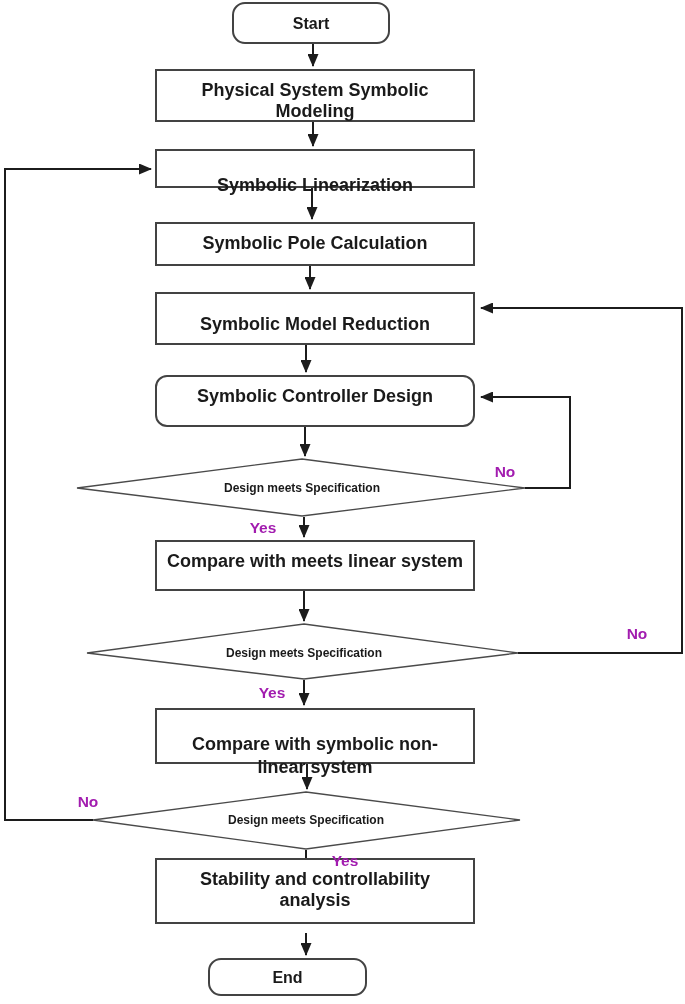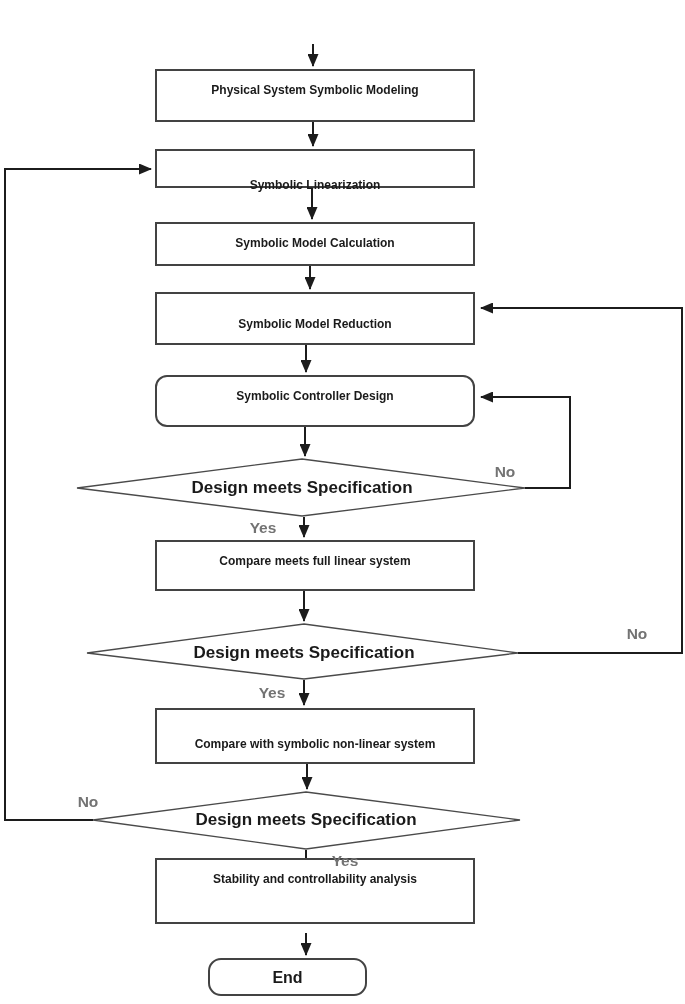--- a/index.html
+++ b/index.html
@@ -23,21 +23,21 @@
     height: 1004px;
   }
   .node {
     position: absolute;
     box-sizing: border-box;
     background: #ffffff;
     border: 2px solid #434343;
     display: flex;
     justify-content: center;
     font-weight: bold;
-    font-size: 12px;
+    font-size: 18px;
     line-height: 21px;
     text-align: center;
     color: #1a1a1a;
   }
   .process {
     left: 155px;
     width: 320px;
     align-items: flex-start;
     padding-top: 9px;
   }
@@ -47,33 +47,33 @@
     align-items: center;
     font-size: 16px;
   }
   .node .lbl { display: inline-block; max-width: 300px; }
   .node .lbl.two-line { max-width: 276px; margin-top: 18px; }
   .diamond-label {
     position: absolute;
     width: 300px;
     text-align: center;
     font-weight: bold;
-    font-size: 17px;
+    font-size: 12px;
     line-height: 20px;
     color: #1a1a1a;
   }
   .edge-label {
     position: absolute;
     width: 54px;
     height: 20px;
     text-align: center;
     font-weight: bold;
     font-size: 15.5px;
     line-height: 20px;
-    color: #737373;
+    color: #a21caf;
   }
 </style>
 </head>
 <body>
 
 <div class="stage">
 
   <svg class="connectors" viewBox="0 0 685 1004" xmlns="http://www.w3.org/2000/svg">
     <defs>
       <marker id="ah" markerUnits="userSpaceOnUse" markerWidth="13" markerHeight="11" refX="12" refY="5.5" orient="auto">
@@ -98,43 +98,46 @@
     <path d="M306,850 V875" fill="none" stroke="#1c1c1c" stroke-width="2" marker-end="url(#ah)"></path>
     <path d="M306,933 V955" fill="none" stroke="#1c1c1c" stroke-width="2" marker-end="url(#ah)"></path>
 
     <path d="M525,488 L570,488 L570,397 L481,397" fill="none" stroke="#1c1c1c" stroke-width="2" marker-end="url(#ah)"></path>
 
     <path d="M518,653 L682,653 L682,308 L481,308" fill="none" stroke="#1c1c1c" stroke-width="2" marker-end="url(#ah)"></path>
 
     <path d="M93,820 L5,820 L5,169 L151,169" fill="none" stroke="#1c1c1c" stroke-width="2" marker-end="url(#ah)"></path>
   </svg>
 
+  <div class="node terminator" style="left:232px; top:2px; width:158px; height:42px;">
+    <span class="lbl">Start</span>
+  </div>
 
   <div class="node process" style="top:69px; height:53px;">
     <span class="lbl">Physical System Symbolic Modeling</span>
   </div>
 
   <div class="node process" style="top:149px; height:39px; padding-top:24px;">
     <span class="lbl">Symbolic Linearization</span>
   </div>
 
   <div class="node process" style="top:222px; height:44px;">
-    <span class="lbl">Symbolic Model Calculation</span>
+    <span class="lbl">Symbolic Pole Calculation</span>
   </div>
 
   <div class="node process" style="top:292px; height:53px; padding-top:20px;">
     <span class="lbl">Symbolic Model Reduction</span>
   </div>
 
   <div class="node process" style="top:375px; height:52px;border-radius:12px;">
     <span class="lbl">Symbolic Controller Design</span>
   </div>
 
   <div class="node process" style="top:540px; height:51px;">
-    <span class="lbl">Compare meets full linear system</span>
+    <span class="lbl">Compare with meets linear system</span>
   </div>
 
   <div class="node process" style="top:708px; height:56px; padding-top:5px; line-height:23px;">
     <span class="lbl two-line">Compare with symbolic non-linear system</span>
   </div>
 
   <div class="node process" style="top:858px; height:66px;">
     <span class="lbl">Stability and controllability analysis</span>
   </div>
 

